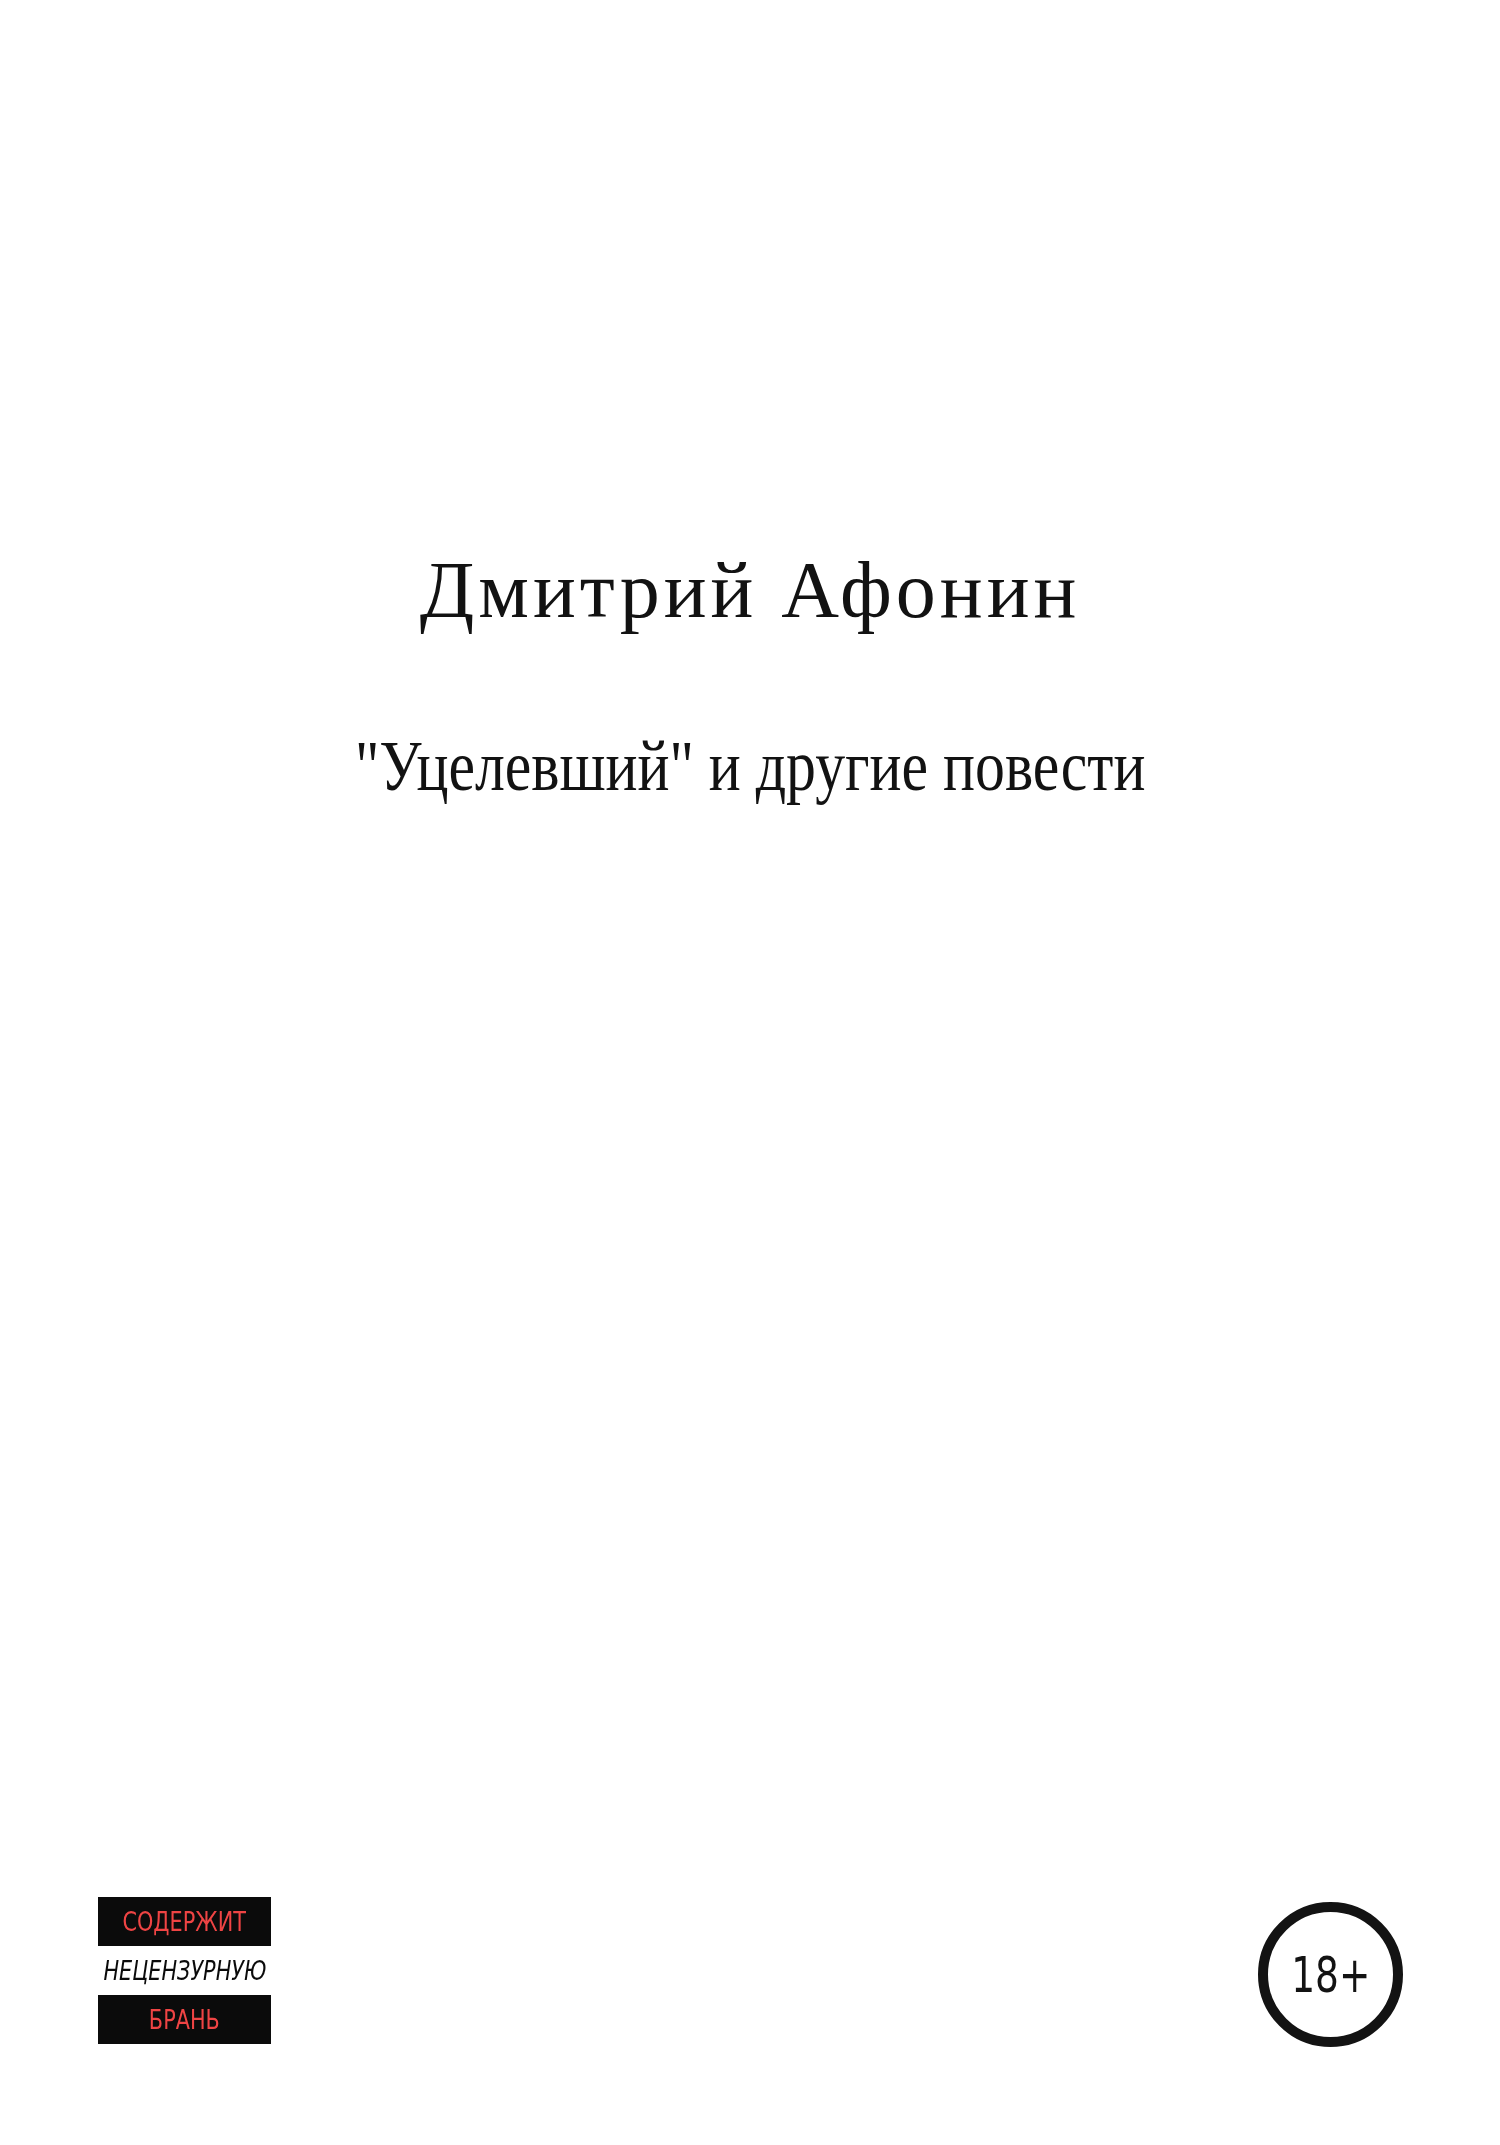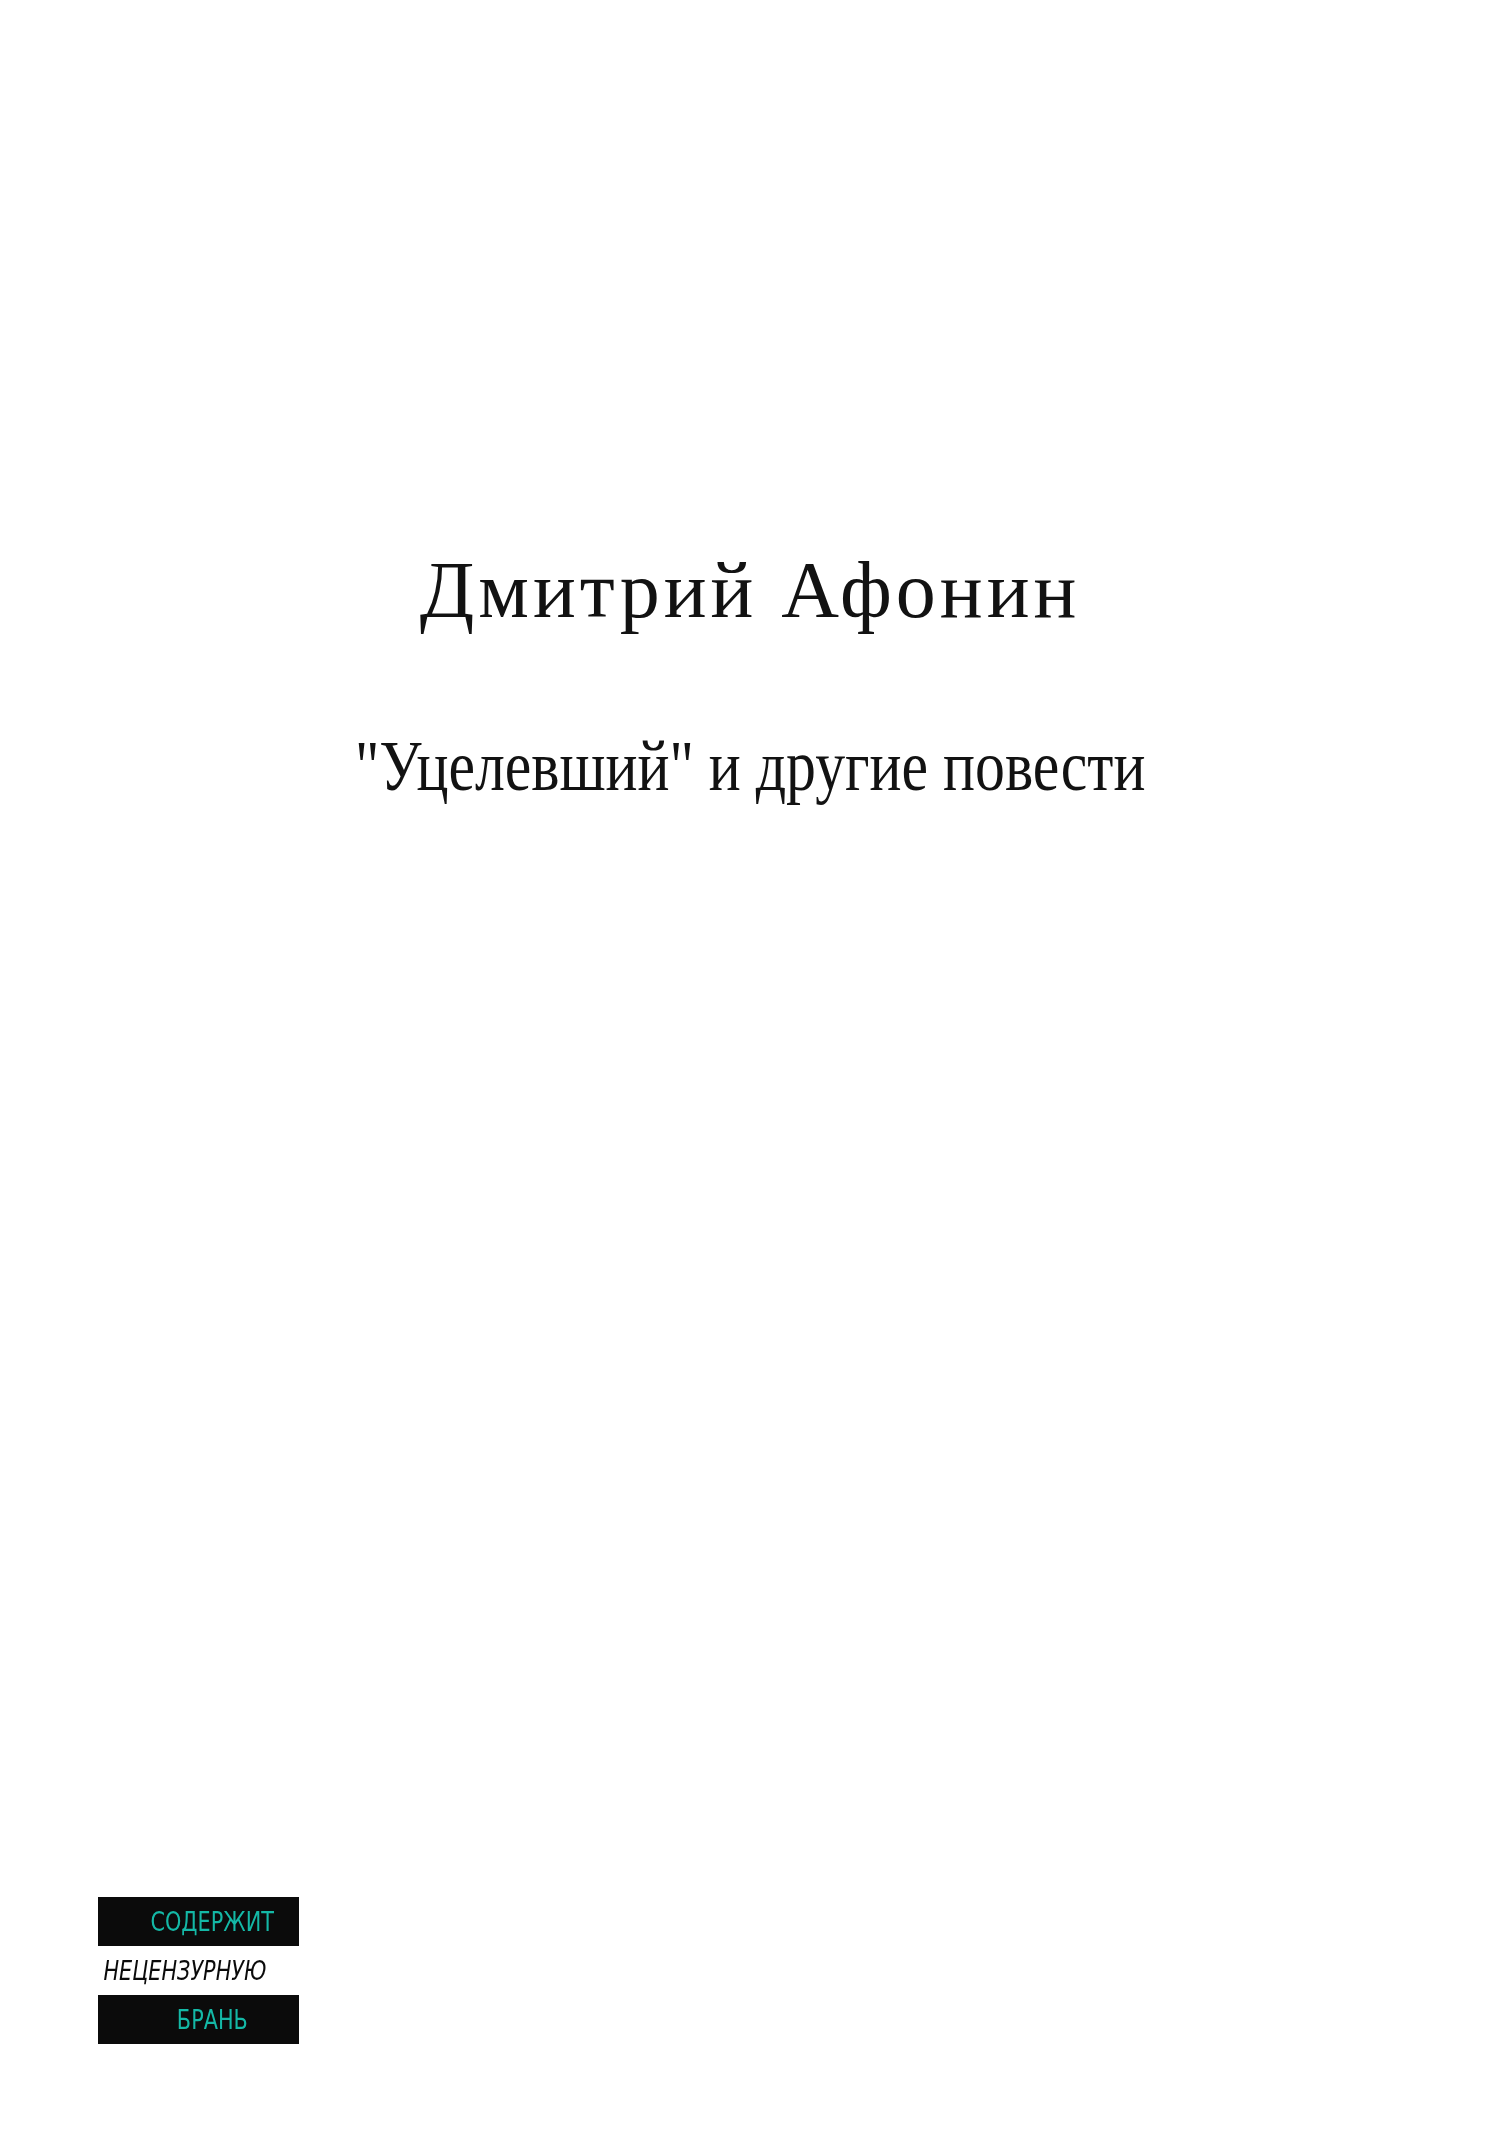--- a/index.html
+++ b/index.html
@@ -60,22 +60,21 @@
     height: 49px;
     display: flex;
     align-items: center;
     justify-content: center;
     font-family: "DejaVu Sans", "Liberation Sans", sans-serif;
     font-size: 26px;
     line-height: 1;
   }
   .warning .row.black {
     background: #0b0b0b;
-    color: #14b8a6;
-    padding-left: 28px;
+    color: #ef4444;
   }
   .warning .row.white {
     background: #ffffff;
     color: #0b0b0b;
     font-style: italic;
   }
   .warning .row span {
     display: inline-block;
     white-space: nowrap;
     transform: scaleX(0.8);
@@ -122,14 +121,17 @@
       <span>СОДЕРЖИТ</span>
     </div>
     <div class="row white">
       <span>НЕЦЕНЗУРНУЮ</span>
     </div>
     <div class="row black">
       <span>БРАНЬ</span>
     </div>
   </div>
 
+  <div class="age-badge">
+    <span>18+</span>
+  </div>
 
 </div>
 
 </body></html>

